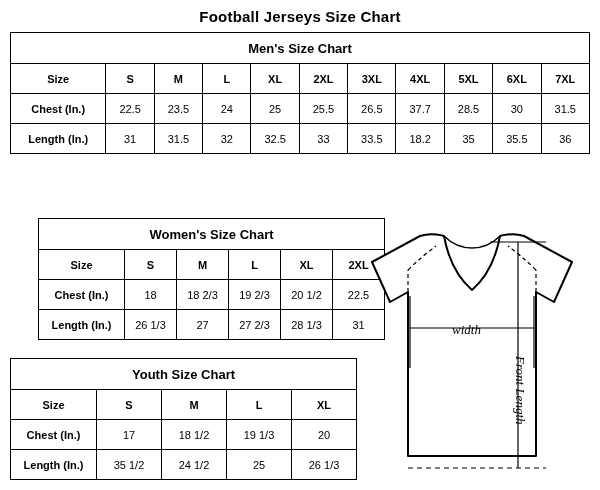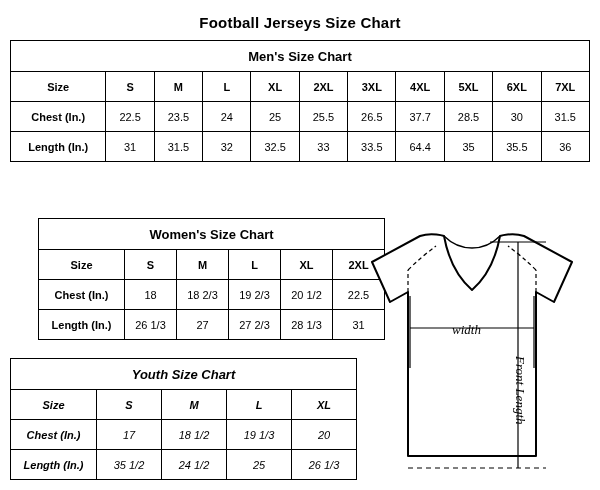--- a/index.html
+++ b/index.html
@@ -17,21 +17,21 @@
   }
   .page {
     position: relative;
     width: 600px;
     height: 490px;
   }
   .page-title {
     text-align: center;
     font-size: 15px;
     font-weight: bold;
-    padding-top: 14px;
+    padding-top: 8px;
     letter-spacing: 0.2px;
   }
 
   table.chart {
     border-collapse: collapse;
     table-layout: fixed;
     background: #ffffff;
   }
   table.chart th, table.chart td {
     border: 1px solid #000000;
@@ -53,21 +53,21 @@
   }
   table.chart .colhead {
     font-weight: bold;
     font-size: 11px;
   }
 
   
   #mens-wrap {
     position: absolute;
     left: 10px;
-    top: 40px;
+    top: 32px;
     width: 580px;
   }
   #mens-table { width: 580px; }
   #mens-table col.label { width: 88px; }
   #mens-table col.val { width: 44.6px; }
 
   
   #womens-wrap {
     position: absolute;
     left: 10px;
@@ -79,21 +79,21 @@
   #womens-table col.label { width: 86px; }
   #womens-table col.val { width: 52px; }
 
   
   #youth-wrap {
     position: absolute;
     left: 10px;
     top: 358px;
     width: 346px;
   }
-  #youth-table { width: 346px; font-style: italic; }
+  #youth-table { width: 346px; }
   #youth-table col.label { width: 86px; }
   #youth-table col.val { width: 65px; }
 
   
   #diagram {
     position: absolute;
     left: 360px;
     top: 218px;
     width: 224px;
     height: 262px;
@@ -172,21 +172,21 @@
           <td>31.5</td>
         </tr>
         <tr>
           <td class="rowhead">Length (In.)</td>
           <td>31</td>
           <td>31.5</td>
           <td>32</td>
           <td>32.5</td>
           <td>33</td>
           <td>33.5</td>
-          <td>64.4</td>
+          <td>18.2</td>
           <td>35</td>
           <td>35.5</td>
           <td>36</td>
         </tr>
       </tbody>
     </table>
   </div>
 
   <div id="womens-wrap">
     <table class="chart" id="womens-table">

